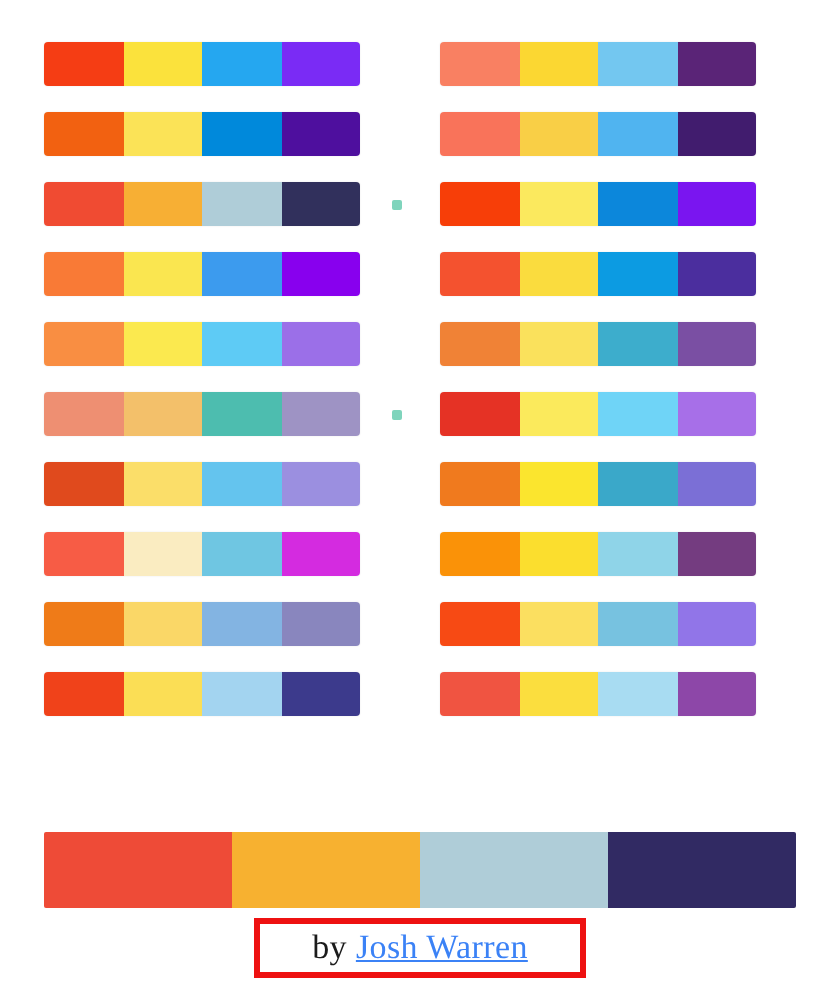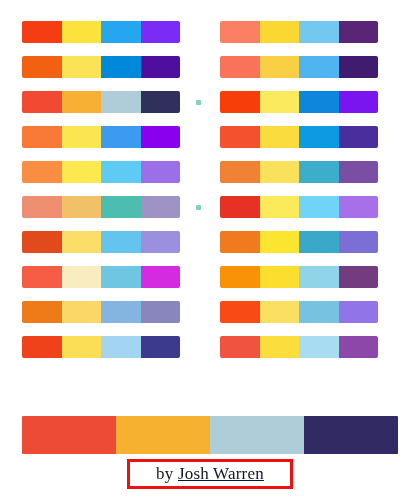--- a/index.html
+++ b/index.html
@@ -105,21 +105,21 @@
     justify-content: center;
   }
   .attribution-text {
     font-family: "Liberation Serif", serif;
     font-size: 17px;
     color: #1b1b1b;
     white-space: nowrap;
     letter-spacing: 0.2px;
   }
   .attribution-link {
-    color: #0f172a;
+    color: #3b82f6;
     text-decoration: underline;
     cursor: pointer;
   }
 </style>
 </head>
 <body>
 
 <div id="board">
 
   <div class="palette-grid">

